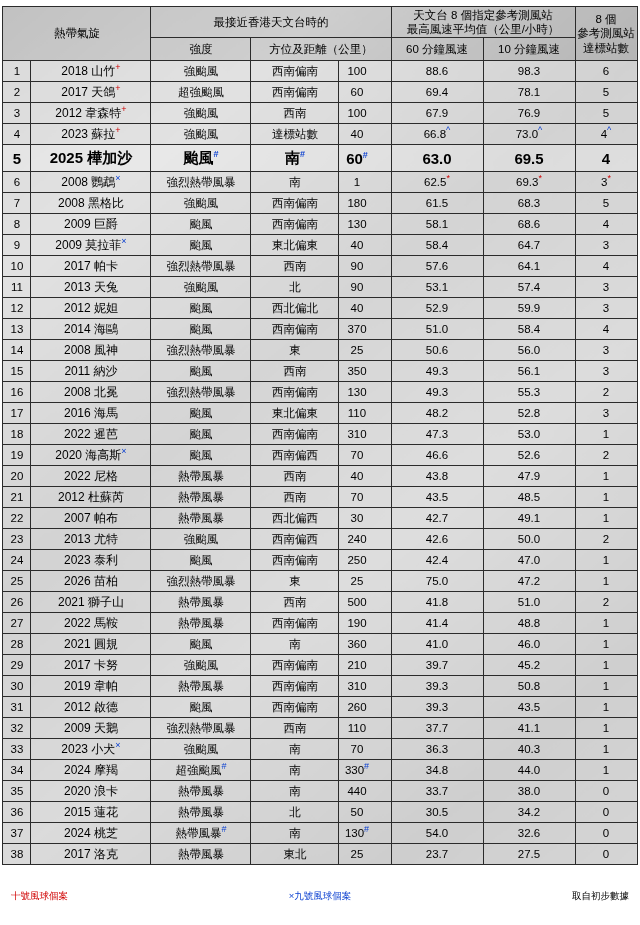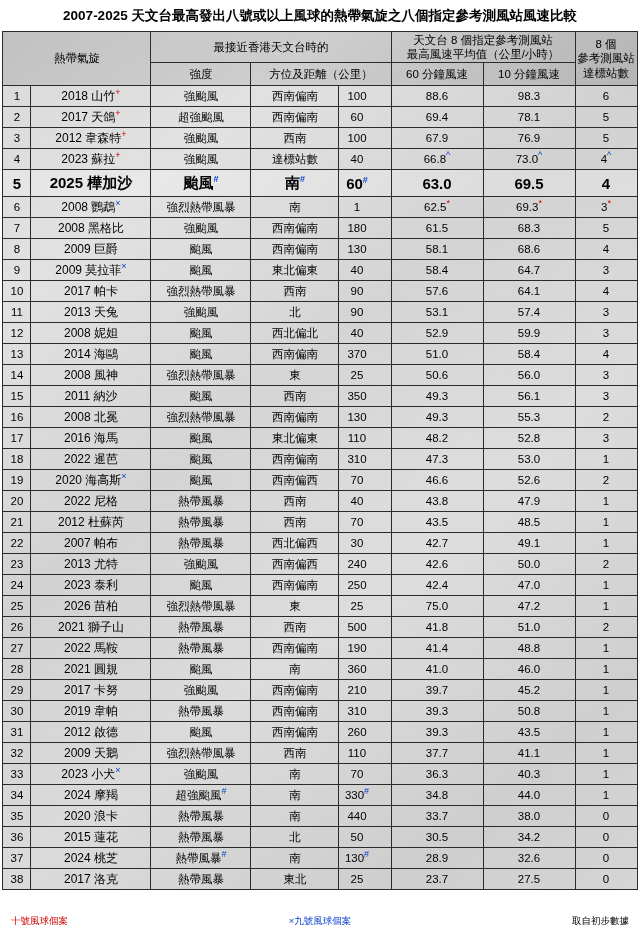--- a/index.html
+++ b/index.html
@@ -88,21 +88,20 @@
   .fn-item{white-space:nowrap;padding:0 4px;margin-top:20px;}
   .fn-left{flex:0 0 auto;}
   .fn-mid{flex:0 0 auto;}
   .fn-right{flex:0 0 auto;}
 </style>
 </head>
 <body>
 
 <div class="page">
 
-  <div class="title">2007-2025 天文台最高發出八號或以上風球的熱帶氣旋之八個指定參考測風站風速比較</div>
 
   <table>
     <colgroup>
       <col class="col-no">
         <col class="col-name">
         <col class="col-int">
         <col class="col-dir">
       <col class="col-dist">
         <col class="col-60">
         <col class="col-10">
@@ -235,21 +234,21 @@
           <td class="name">2013 天兔</td>
           <td>強颱風</td>
           <td>北</td>
           <td class="dist">90</td>
           <td>53.1</td>
           <td>57.4</td>
           <td>3</td>
         </tr>
         <tr>
           <td class="num">12</td>
-          <td class="name">2008 妮妲</td>
+          <td class="name">2012 妮妲</td>
           <td>颱風</td>
           <td>西北偏北</td>
           <td class="dist">40</td>
           <td>52.9</td>
           <td>59.9</td>
           <td>3</td>
         </tr>
         <tr>
           <td class="num">13</td>
           <td class="name">2014 海鷗</td>
@@ -489,21 +488,21 @@
           <td>30.5</td>
           <td>34.2</td>
           <td>0</td>
         </tr>
         <tr>
           <td class="num">37</td>
           <td class="name">2024 桃芝</td>
           <td>熱帶風暴<sup class="mark blue">#</sup></td>
           <td>南</td>
           <td class="dist">130<sup class="mark blue">#</sup></td>
-          <td>28.9</td>
+          <td>54.0</td>
           <td>32.6</td>
           <td>0</td>
         </tr>
         <tr>
           <td class="num">38</td>
           <td class="name">2017 洛克</td>
           <td>熱帶風暴</td>
           <td>東北</td>
           <td class="dist">25</td>
           <td>23.7</td>

